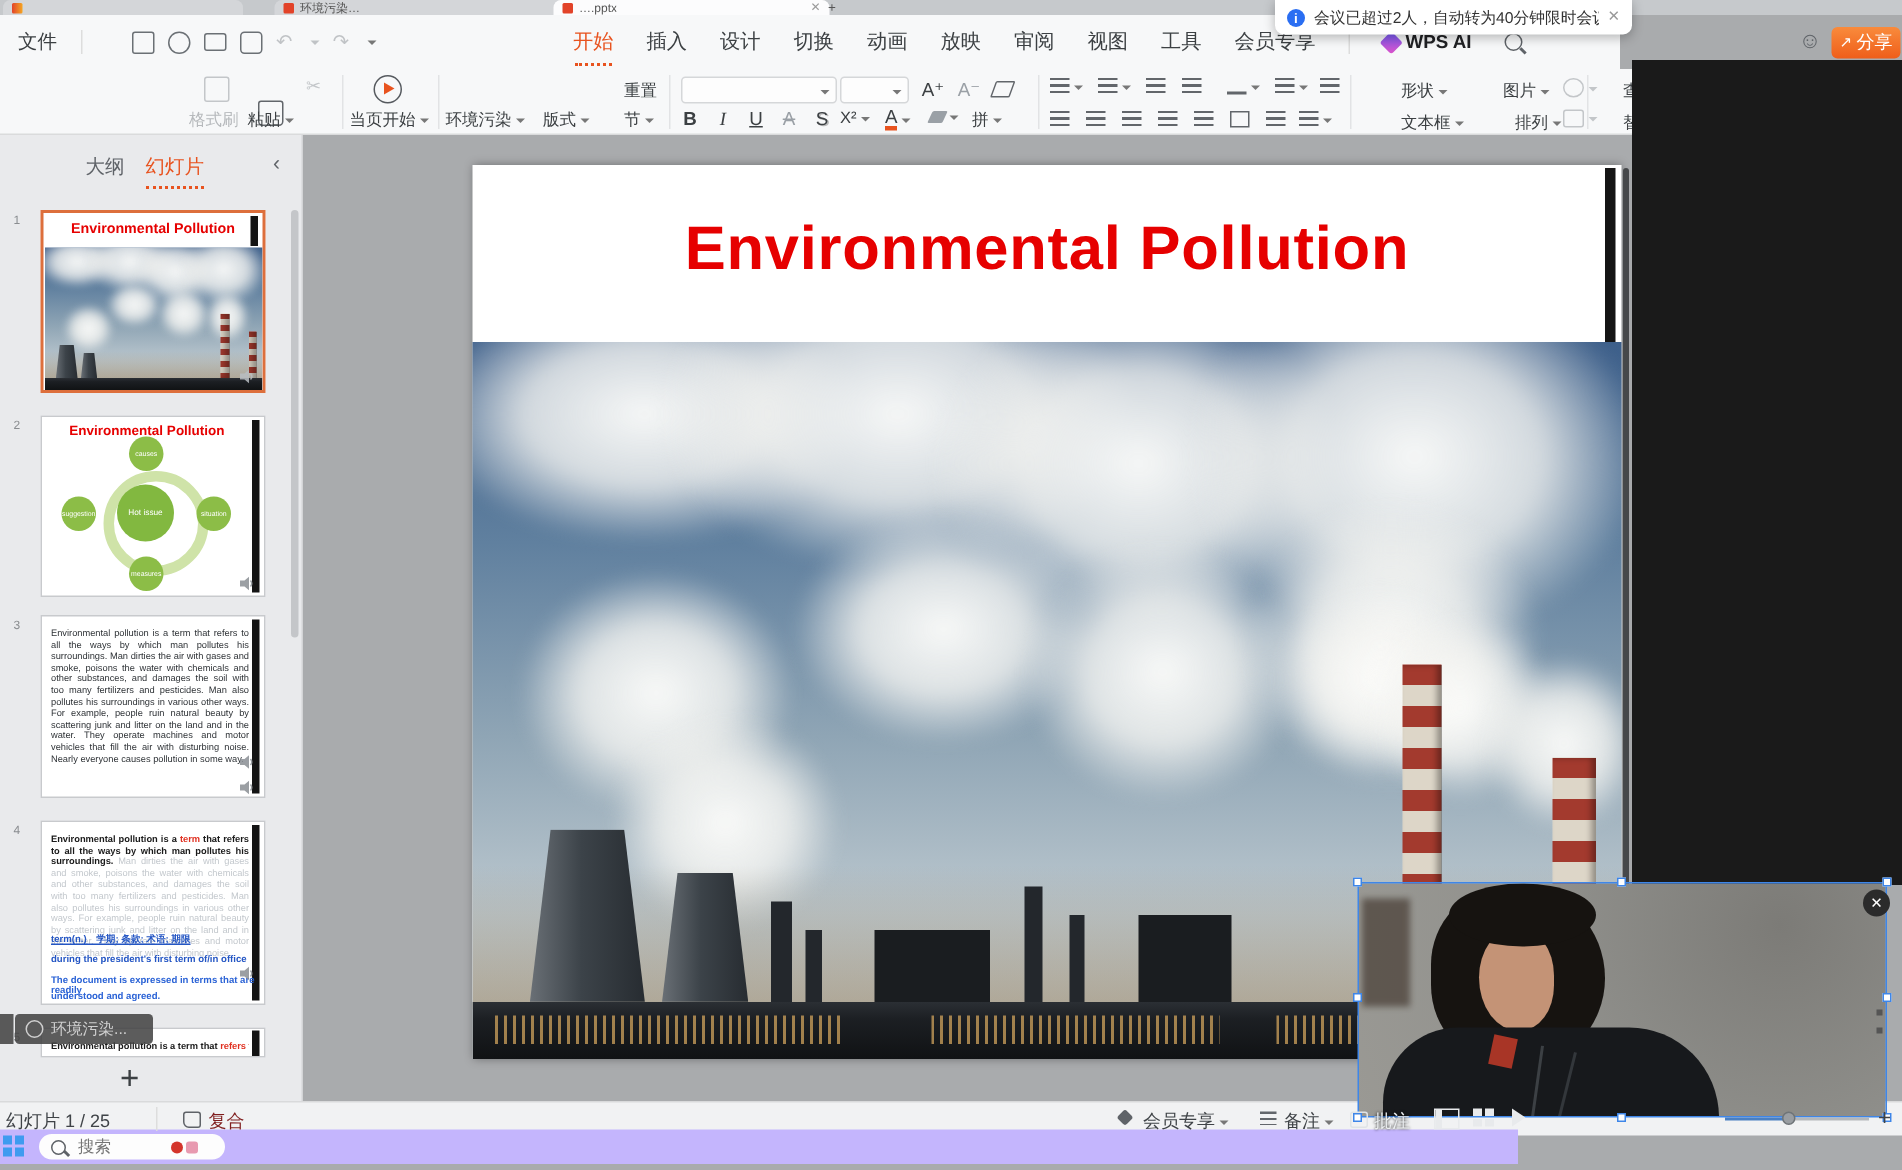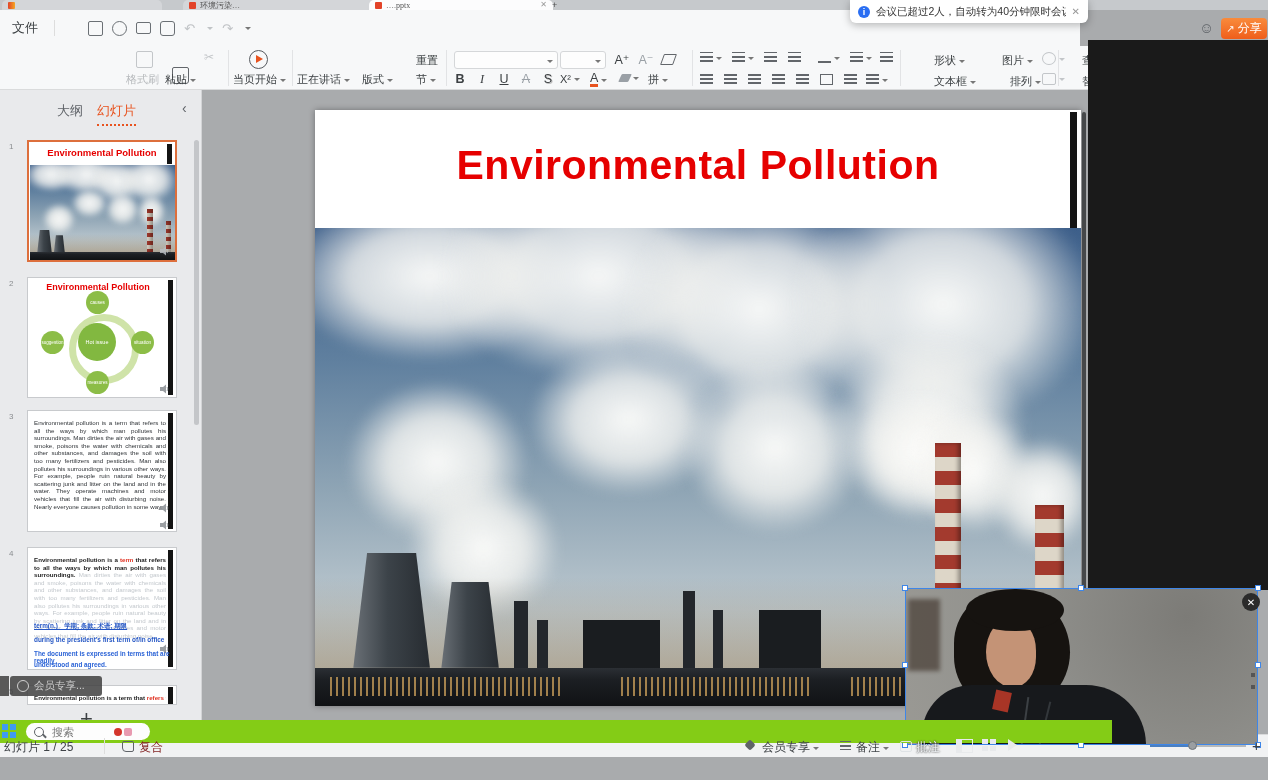--- a/index.html
+++ b/index.html
@@ -4,21 +4,21 @@
 <style>
   html,body{margin:0;padding:0;background:#888;}
   #root{position:relative;width:1268px;height:780px;overflow:hidden;background:#a9abad;
         font-family:"Liberation Sans","DejaVu Sans",sans-serif;-webkit-font-smoothing:antialiased;}
   .a{position:absolute;}
   .f{display:flex;align-items:center;}
   
   .tab{top:0;height:10px;background:#d4d6d9;border-radius:5px 5px 0 0;display:flex;align-items:center;gap:4px;padding:0 6px;overflow:hidden;}
   .tab.active{background:#fcfcfd;}
   .tabdoc{width:7px;height:7px;background:#e24329;border-radius:1px;flex:0 0 auto;}
-  .tablbl{font-size:8px;color:#555;white-space:nowrap;overflow:hidden;font-family:Liberation Serif, serif;}
+  .tablbl{font-size:8px;color:#555;white-space:nowrap;overflow:hidden;}
   .tabx{margin-left:auto;font-size:8px;color:#999;line-height:8px;}
   
   .mi{position:relative;font-size:13.5px;color:#3c4043;white-space:nowrap;cursor:default;}
   .mi.on{color:#e8531f;}
   .mi.on::after{content:"";position:absolute;left:1px;right:1px;bottom:-7px;border-bottom:2px dotted #e8531f;}
   .vsep{width:1px;height:16px;background:#ddd;}
   .qi{width:13px;height:13px;border:1.5px solid #6b7075;border-radius:2px;}
   .caret{display:inline-block;width:0;height:0;border:3px solid transparent;border-top-color:#777;margin-left:3px;transform:translateY(2px);}
   .sicon{width:10px;height:10px;border:1.5px solid #5f6368;border-radius:50%;position:relative;display:inline-block;}
   .sicon::after{content:"";position:absolute;width:5px;height:1.5px;background:#5f6368;transform:rotate(45deg);right:-4px;bottom:-1px;}
@@ -90,20 +90,38 @@
     <div class="a f" style="left:88px;top:0;height:36px;gap:9px;">
       <span class="qi"></span>
       <span class="qi" style="border-radius:50%;"></span>
       <span class="qi" style="height:10px;"></span>
       <span class="qi" style="border-radius:3px;"></span>
       <span style="color:#c0c3c6;font-size:13px;">↶</span>
         <span class="caret" style="border-top-color:#c0c3c6;"></span>
       <span style="color:#c0c3c6;font-size:13px;">↷</span>
       <span class="caret"></span>
     </div>
+    <div class="a f" style="left:382px;top:0;height:36px;gap:22px;">
+      <span class="mi on">开始</span>
+      <span class="mi">插入</span>
+      <span class="mi">设计</span>
+      <span class="mi">切换</span>
+      <span class="mi">动画</span>
+      <span class="mi">放映</span>
+      <span class="mi">审阅</span>
+      <span class="mi">视图</span>
+      <span class="mi">工具</span>
+      <span class="mi">会员专享</span>
+      <span class="vsep"></span>
+      <span class="f" style="gap:4px;">
+        <span style="width:11px;height:11px;background:linear-gradient(135deg,#6a5bf7,#e052c8);transform:rotate(45deg);border-radius:2px;"></span>
+        <span style="font-weight:bold;font-size:12.5px;color:#202124;">WPS AI</span>
+      </span>
+      <span class="sicon"></span>
+    </div>
     <div class="a" style="left:1199px;top:9px;font-size:15px;color:#5f6368;">☺</div>
     <div class="a f" style="left:1221px;top:8px;width:46px;height:21px;background:linear-gradient(180deg,#f98b3c,#ef5e1a);border-radius:4px;color:#fff;font-size:12px;justify-content:center;gap:3px;">
       <span style="font-size:10px;">↗</span>
       <span>分享</span>
     </div>
   </div>
 
   <div class="a f" style="left:850px;top:0;width:238px;height:23px;background:#fff;border-radius:0 0 6px 6px;box-shadow:0 2px 8px rgba(0,0,0,.28);padding:0 8px;gap:6px;box-sizing:border-box;z-index:60;">
     <span style="flex:0 0 auto;width:12px;height:12px;border-radius:50%;background:#2a6ef2;color:#fff;font-size:9px;font-weight:bold;display:flex;align-items:center;justify-content:center;">i</span>
     <span style="font-size:10.5px;color:#333;white-space:nowrap;overflow:hidden;">会议已超过2人，自动转为40分钟限时会议。</span>
@@ -129,21 +147,21 @@
     <div class="a f" style="left:233px;top:26px;">
         <span class="rlb">当页开始</span>
         <span class="caret"></span>
       </div>
     <div class="rsep" style="left:292px;"></div>
     
     <div class="a ri" style="left:314px;top:4px;">
         <span style="position:absolute;right:-4px;top:-5px;color:#2da44e;font-size:11px;font-weight:bold;">+</span>
       </div>
     <div class="a f" style="left:297px;top:26px;">
-        <span class="rlb">正在讲话</span>
+        <span class="rlb">环境污染</span>
         <span class="caret"></span>
       </div>
     <div class="a ri" style="left:372px;top:4px;"></div>
     <div class="a f" style="left:362px;top:26px;">
         <span class="rlb">版式</span>
         <span class="caret"></span>
       </div>
     <div class="a ri" style="left:396px;top:4px;width:13px;height:13px;"></div>
     <div class="a rlb" style="left:416px;top:7px;">重置</div>
     <div class="a ri" style="left:396px;top:25px;width:13px;height:13px;border-radius:3px;"></div>
@@ -351,21 +369,21 @@
       </div>
     </div>
 
     <div class="a" style="left:194px;top:50px;width:5px;height:285px;background:#c4c6c9;border-radius:3px;"></div>
     <div class="a" style="left:80px;top:616px;font-size:22px;color:#3c4043;">+</div>
   </div>
 
   <div class="a" style="left:0;top:676px;width:9px;height:20px;background:rgba(64,64,64,.85);z-index:25;"></div>
   <div class="a f" style="left:10px;top:676px;width:92px;height:20px;background:rgba(64,64,64,.85);border-radius:3px;gap:5px;padding:0 7px;box-sizing:border-box;z-index:25;">
     <span style="width:10px;height:10px;border:1.2px solid #cfcfcf;border-radius:50%;position:relative;flex:0 0 auto;"></span>
-    <span style="font-size:10.5px;color:#cfcfcf;white-space:nowrap;">会员专享...</span>
+    <span style="font-size:10.5px;color:#cfcfcf;white-space:nowrap;">环境污染...</span>
   </div>
 
   <div class="a" style="left:202px;top:90px;width:886px;height:644px;background:#a9abad;z-index:10;overflow:hidden;">
     <div class="a" style="left:113px;top:20px;width:766px;height:596px;background:#fff;box-shadow:0 0 6px rgba(0,0,0,.35);">
       <div style="position:absolute;left:0;right:0;top:32px;text-align:center;font-size:41px;font-weight:bold;color:#e60000;letter-spacing:.5px;">Environmental Pollution</div>
       <div class="bbar" style="right:4px;top:2px;width:7px;height:116px;"></div>
 
       <div class="scene" style="left:0;top:118px;width:766px;height:478px;">
         <div class="smoke" style="left:-4%;top:-8%;width:38%;height:36%;"></div>
         <div class="smoke" style="left:16%;top:-12%;width:42%;height:44%;"></div>
@@ -450,21 +468,21 @@
     <span class="handle" style="left:-4px;bottom:-4px;"></span>
     <span class="handle" style="left:172px;bottom:-4px;"></span>
     <span class="handle" style="right:-4px;bottom:-4px;"></span>
     <div class="a" style="left:336px;top:4px;width:18px;height:18px;border-radius:50%;background:#2b2b2b;color:#fff;font-size:10px;font-weight:bold;display:flex;align-items:center;justify-content:center;z-index:6;">
         <span>✕</span>
       </div>
     <span style="position:absolute;right:2px;top:84px;width:4px;height:4px;background:#555;"></span>
     <span style="position:absolute;right:2px;top:96px;width:4px;height:4px;background:#555;"></span>
   </div>
 
-  <div class="a" style="left:0;top:720px;width:1112px;height:23px;background:#84cc16;z-index:48;">
+  <div class="a" style="left:0;top:753px;width:1012px;height:23px;background:#c4b5fd;z-index:48;">
     <div class="a" style="left:2px;top:4px;width:14px;height:14px;background:linear-gradient(#3f9bf0,#3f9bf0) 0 0/6px 6px no-repeat,linear-gradient(#3f9bf0,#3f9bf0) 8px 0/6px 6px no-repeat,linear-gradient(#3f9bf0,#3f9bf0) 0 8px/6px 6px no-repeat,linear-gradient(#3f9bf0,#3f9bf0) 8px 8px/6px 6px no-repeat;"></div>
     <div class="a f" style="left:26px;top:3px;width:124px;height:17px;background:#fdfdfd;border-radius:9px;padding:0 8px;box-sizing:border-box;gap:6px;">
       <span class="sicon" style="width:8px;height:8px;"></span>
       <input style="border: none; outline: none; background: transparent; width: 54px; font-size: 11px; color: rgb(102, 102, 102); font-family: inherit;" placeholder="搜索">
       <span style="width:8px;height:8px;border-radius:50%;background:#d4352c;flex:0 0 auto;"></span>
       <span style="width:8px;height:8px;background:#e89ab0;border-radius:2px;flex:0 0 auto;margin-left:-4px;"></span>
     </div>
 
     <div class="a" style="left:1252px;top:763px;"><span class="bell"></span></div>
   </div>

